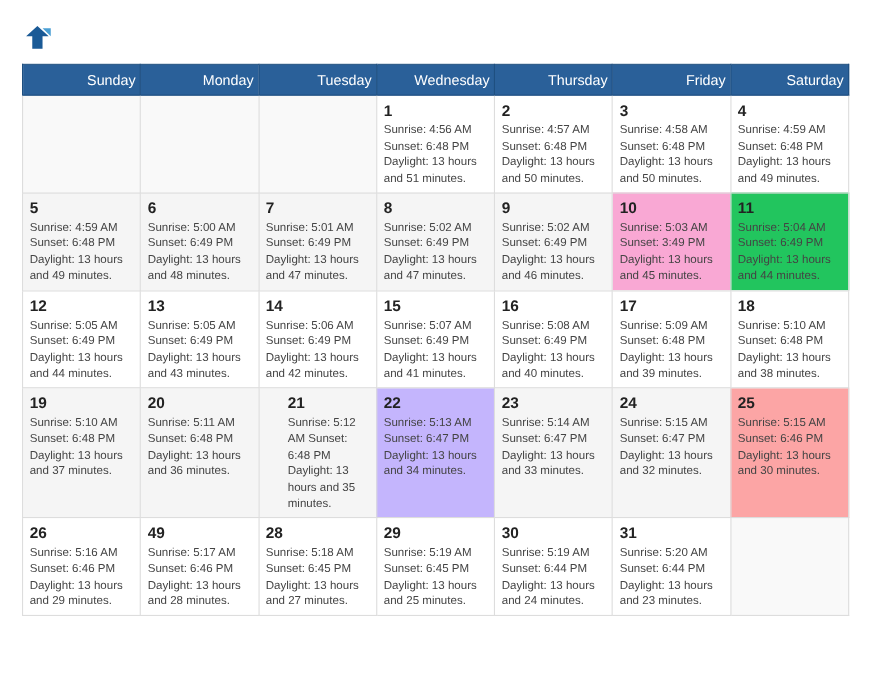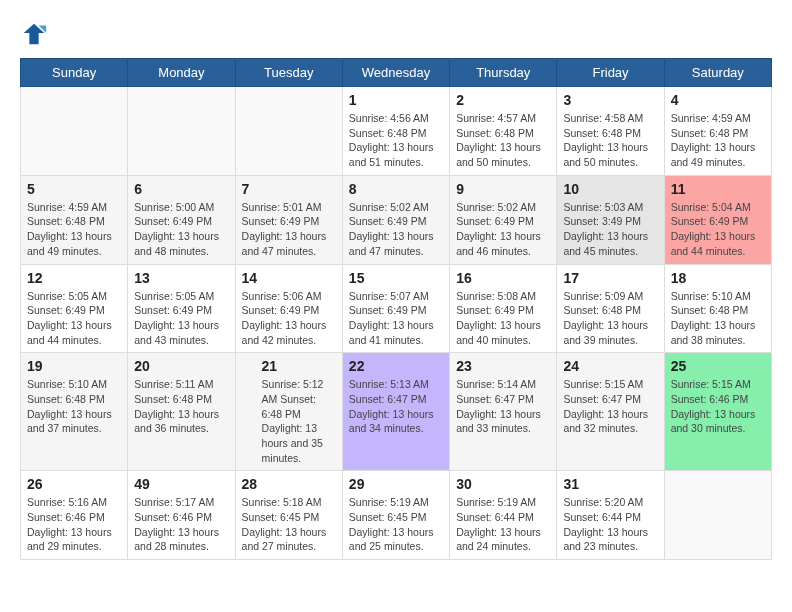--- a/index.html
+++ b/index.html
@@ -48,21 +48,21 @@
       color: #555;
     }
     .calendar {
       width: 100%;
       border-collapse: collapse;
       border: 1px solid #ccc;
     }
     .calendar th {
       background: #2a6099;
       color: #fff;
-      text-align: center;
+      text-align: right;
       padding: 6px 4px;
       font-size: 13px;
       font-weight: normal;
       border: 1px solid #1e4f80;
     }
     .calendar td {
       border: 1px solid #ddd;
       vertical-align: top;
       padding: 5px 6px;
       width: 107px;
@@ -181,27 +181,27 @@
           <div class="day-info">Sunrise: 5:02 AM
 Sunset: 6:49 PM
 Daylight: 13 hours and 47 minutes.</div>
         </td>
         <td style="background: rgb(245, 245, 245);">
           <div class="day-number">9</div>
           <div class="day-info">Sunrise: 5:02 AM
 Sunset: 6:49 PM
 Daylight: 13 hours and 46 minutes.</div>
         </td>
-        <td style="background: #e5e5e5;">
+        <td style="background: #f9a8d4;">
           <div class="day-number">10</div>
           <div class="day-info">Sunrise: 5:03 AM
 Sunset: 3:49 PM
 Daylight: 13 hours and 45 minutes.</div>
         </td>
-        <td style="background: #fca5a5; margin-left: 32px;">
+        <td style="background: #22c55e; margin-left: 32px;">
           <div class="day-number">11</div>
           <div class="day-info">Sunrise: 5:04 AM
 Sunset: 6:49 PM
 Daylight: 13 hours and 44 minutes.</div>
         </td>
       </tr>
       <tr class="week-row">
         <td>
           <div class="day-number">12</div>
           <div class="day-info">Sunrise: 5:05 AM
@@ -275,21 +275,21 @@
           <div class="day-info">Sunrise: 5:14 AM
 Sunset: 6:47 PM
 Daylight: 13 hours and 33 minutes.</div>
         </td>
         <td style="background: rgb(245, 245, 245); margin-left: 28px;">
           <div class="day-number">24</div>
           <div class="day-info">Sunrise: 5:15 AM
 Sunset: 6:47 PM
 Daylight: 13 hours and 32 minutes.</div>
         </td>
-        <td style="background: #86efac;">
+        <td style="background: #fca5a5;">
           <div class="day-number">25</div>
           <div class="day-info">Sunrise: 5:15 AM
 Sunset: 6:46 PM
 Daylight: 13 hours and 30 minutes.</div>
         </td>
       </tr>
       <tr class="week-row">
         <td>
           <div class="day-number">26</div>
           <div class="day-info">Sunrise: 5:16 AM

